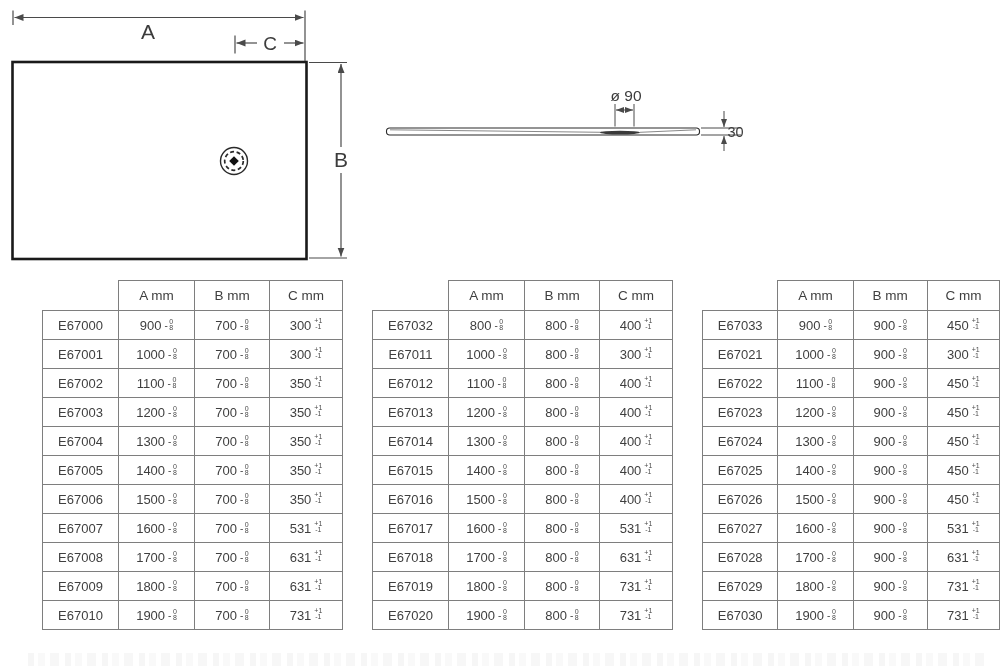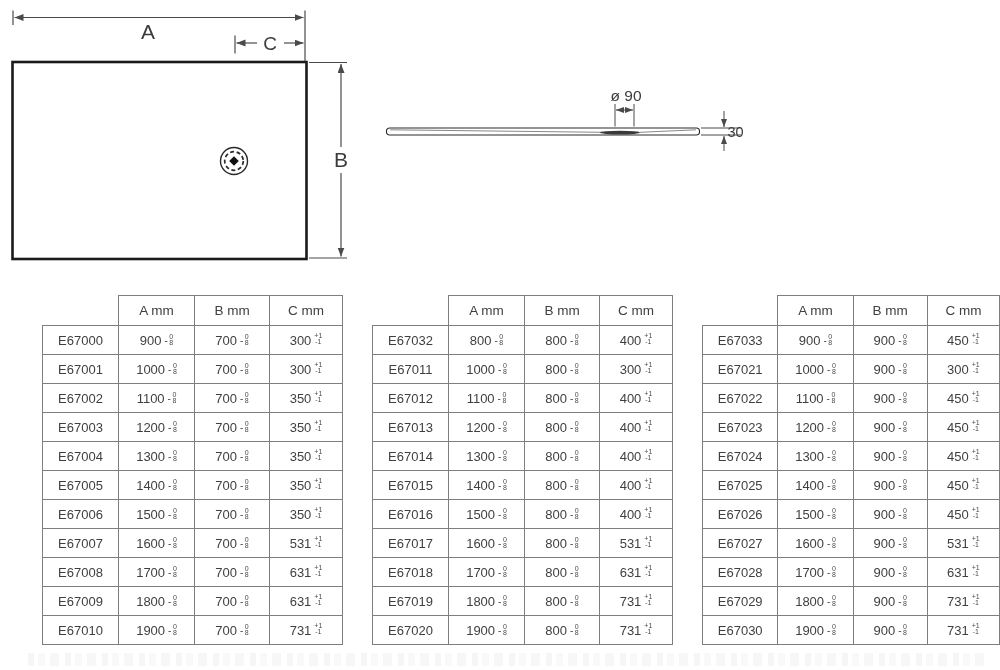--- a/index.html
+++ b/index.html
@@ -4,21 +4,21 @@
 <style>
   html,body{margin:0;padding:0;background:#fff;}
   #canvas{
     position:relative;width:1000px;height:670px;background:#fff;overflow:hidden;
     font-family:"Liberation Sans", sans-serif;
   }
   svg text{font-family:"Liberation Sans", sans-serif;}
   .abs{position:absolute;}
 
   
-  .spec-table{position:absolute;top:295px;padding-left:14px;}
+  .spec-table{position:absolute;top:280px;padding-left:14px;}
   .spec-table table{
     border-collapse:collapse;table-layout:fixed;background:#fff;
   }
   .spec-table td,.spec-table th{
     border:1px solid #7e7e7e;
     color:#3f3f3f;
     text-align:center;vertical-align:middle;
     padding:0;
     font-weight:400;
     background:#fff;

